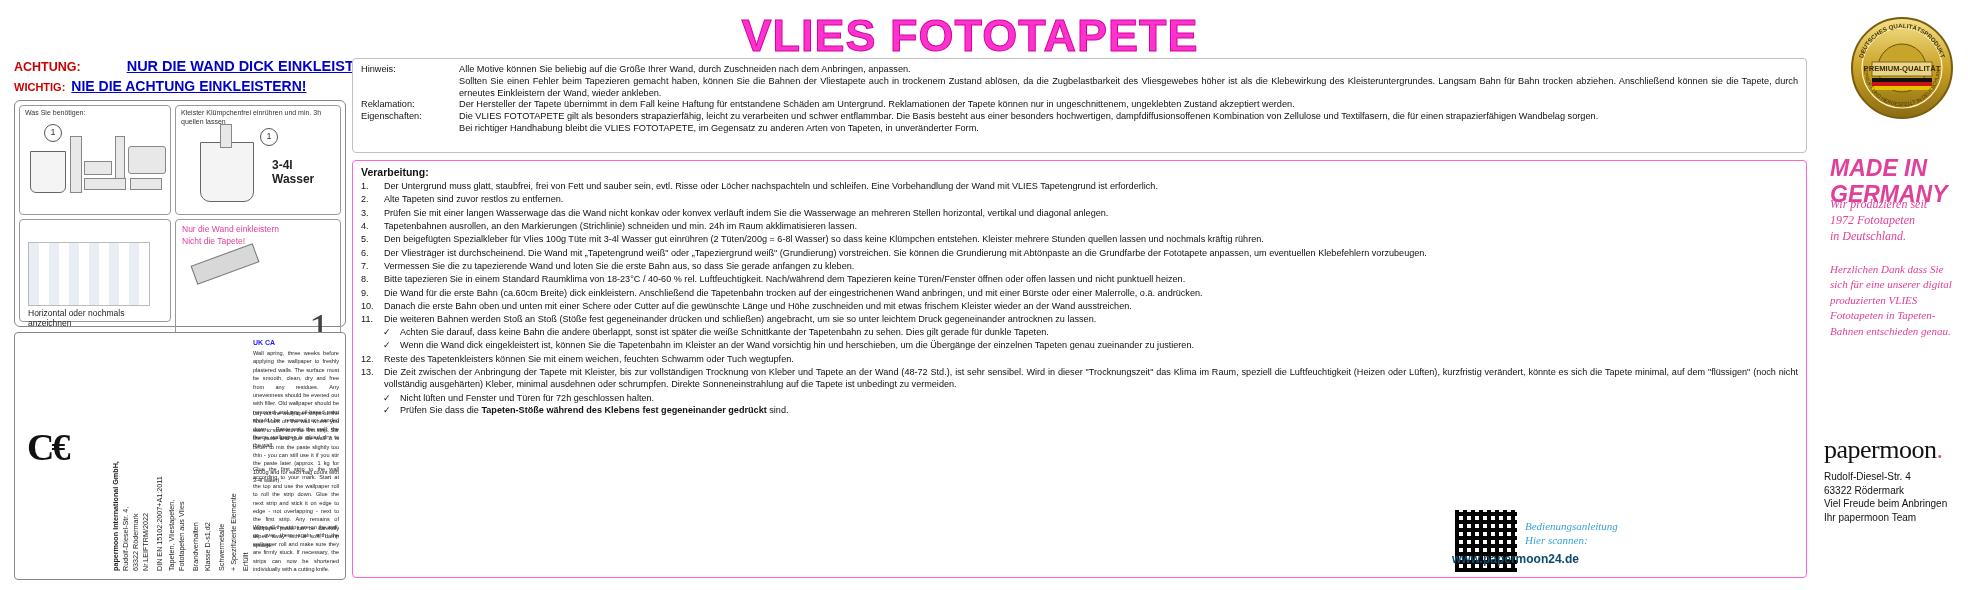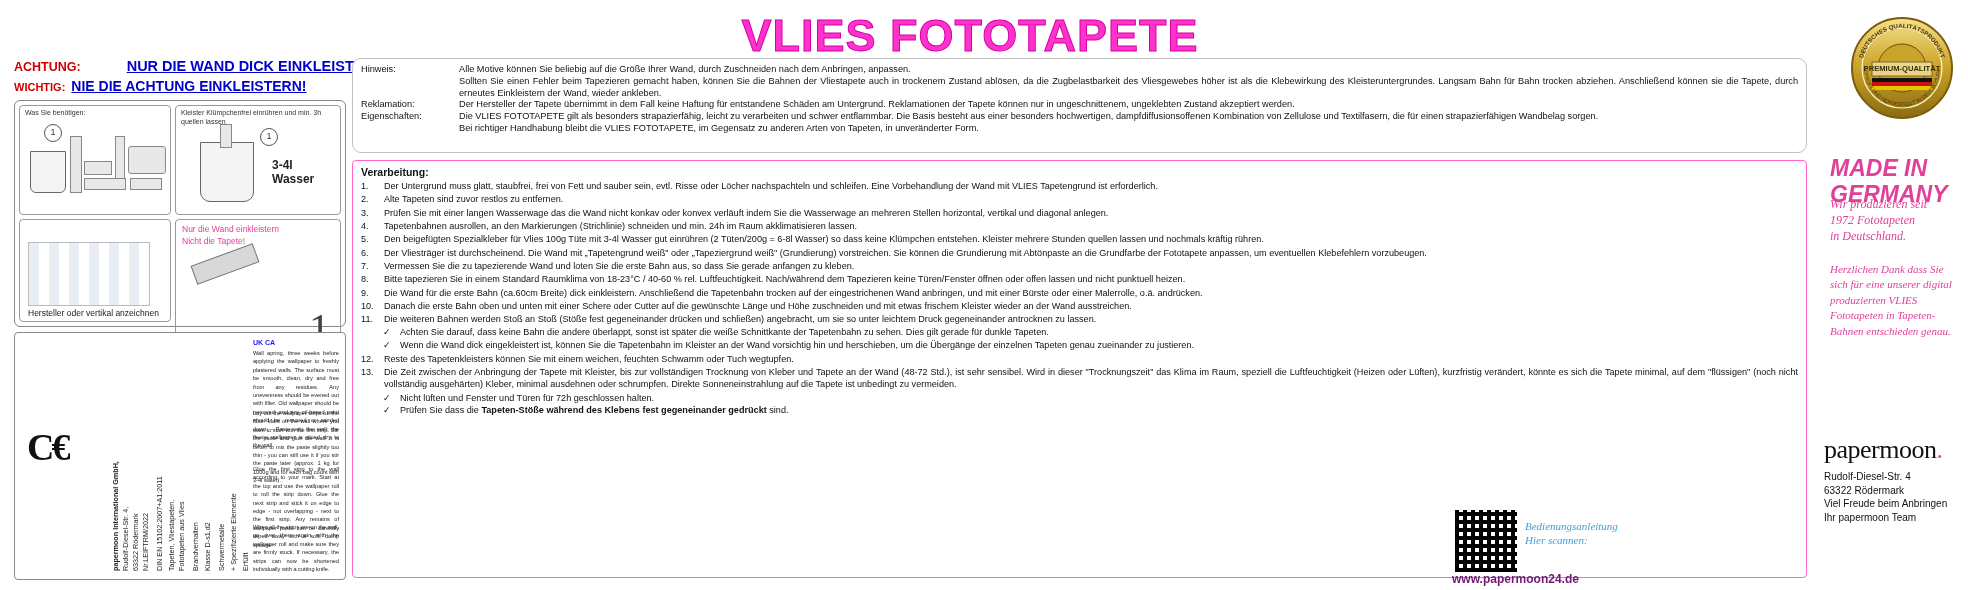--- a/index.html
+++ b/index.html
@@ -82,21 +82,21 @@
   .legal-para{
     position:absolute;font-size:5.6px;line-height:1.5;color:#222;text-align:justify;
   }
   .uk-badge{
     position:absolute;font-weight:bold;font-size:7px;color:#1a1aff;
   }
 
   
   .hinweis{
     position:absolute;left:352px;top:58px;width:1455px;height:95px;
-    border:1px solid #c0c0c0;border-radius:9px;background:#fff;
+    border:1px solid #c0c0c0;border-radius:4px;background:#fff;
     padding:5px 8px;box-sizing:border-box;
   }
   .hrow{display:flex;gap:6px;margin-bottom:0px;}
   .hlabel{width:92px;flex:0 0 92px;font-size:9.2px;color:#111;}
   .htext{flex:1;font-size:9.2px;line-height:1.28;color:#111;text-align:justify;}
 
   
   .verarb{
     position:absolute;left:352px;top:160px;width:1455px;height:418px;
     border:1px solid #ff66cc;border-radius:4px;background:#fff;
@@ -152,22 +152,22 @@
       repeating-linear-gradient(0deg,#000 0 4px,#fff 4px 8px);
     background-blend-mode:multiply;
     border:3px solid #fff;
   }
   .qr-label{
     position:absolute;left:1525px;top:520px;width:150px;
     font-family:"Liberation Serif",serif;font-style:italic;
     color:#3aa0d8;font-size:11px;line-height:1.25;
   }
   .site{
-    position:absolute;left:1452px;top:572px;width:220px;
-    font-weight:bold;font-size:12px;color:#701a75;
+    position:absolute;left:1452px;top:552px;width:220px;
+    font-weight:bold;font-size:12px;color:#0c4a6e;
   }
 </style>
 </head>
 <body>
 
 <div class="page">
 
   <div class="main-title">VLIES FOTOTAPETE</div>
 
   <div class="warn-block">
@@ -199,21 +199,21 @@
     <div class="cell c2">
       <span class="cap cap-top" style="width:150px;line-height:1.25;">Kleister Klümpchenfrei einrühren und min. 3h quellen lassen</span>
       <div class="bucket" style="left:24px;top:36px;width:52px;height:58px;border-radius:0 0 10px 10px;"></div>
       <div class="tool" style="left:44px;top:18px;width:10px;height:22px;"></div>
       <div class="illus-txt" style="left:96px;top:52px;width:60px;font-size:12px;font-weight:bold;">3-4l Wasser</div>
       <div class="circle-num" style="left:84px;top:22px;">1</div>
     </div>
 
     <div class="cell c3">
       <div class="wallstripes"></div>
-      <div class="illus-txt" style="left:8px;top:88px;width:140px;line-height:1.2;">Hersteller oder vertikal anzeichnen</div>
+      <div class="illus-txt" style="left:8px;top:88px;width:140px;line-height:1.2;">Horizontal oder nochmals anzeichnen</div>
     </div>
 
     <div class="cell c4">
       <div class="illus-txt pink" style="left:6px;top:4px;">Nur die Wand einkleistern</div>
       <div class="illus-txt pink" style="left:6px;top:16px;">Nicht die Tapete!</div>
       <div class="brush-shape" style="left:16px;top:34px;width:64px;height:18px;transform:rotate(-20deg);"></div>
       <div class="big-num">1</div>
     </div>
   </div>
 

